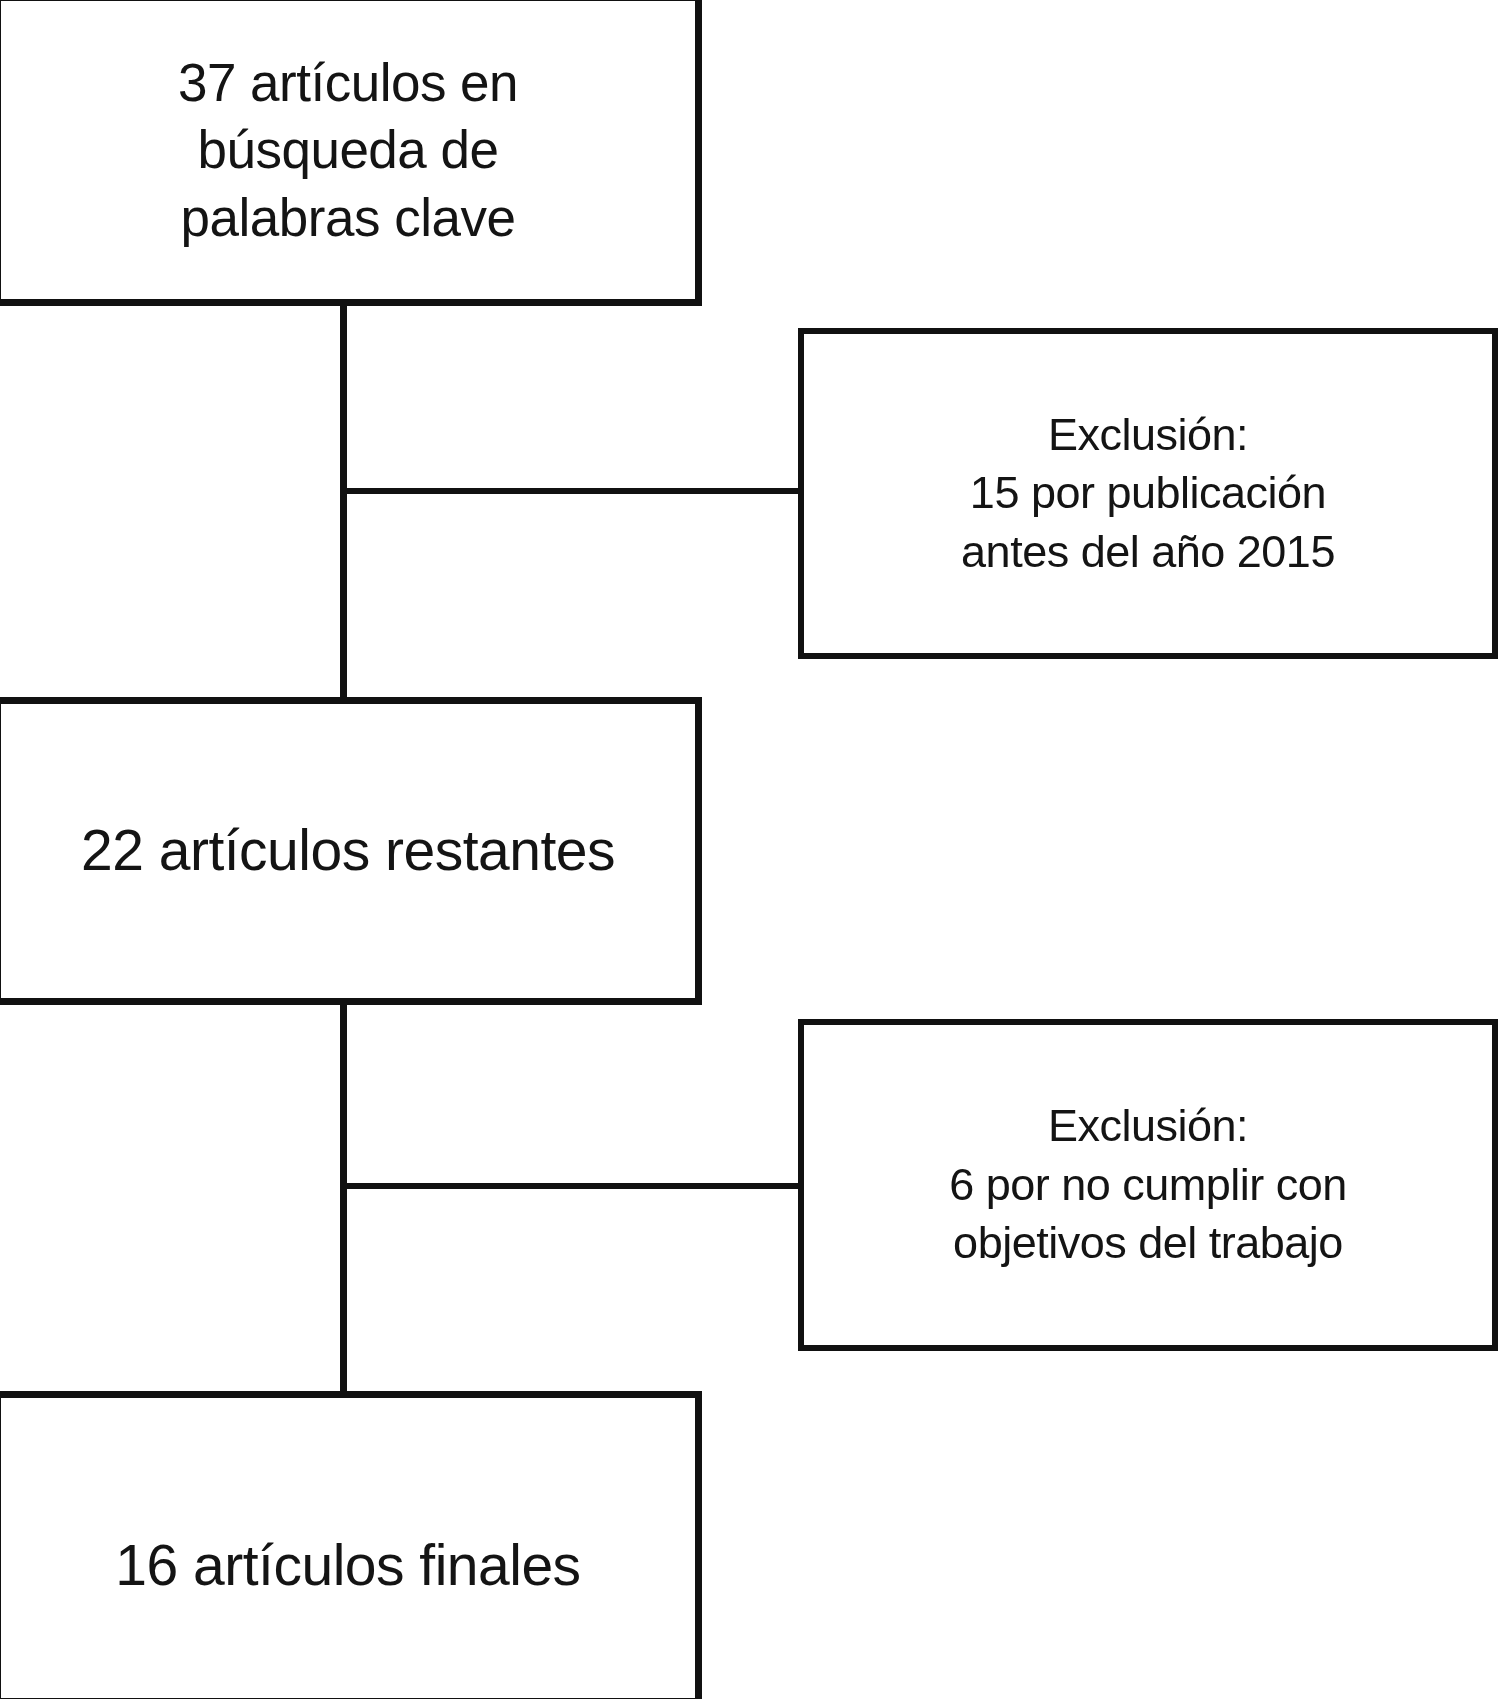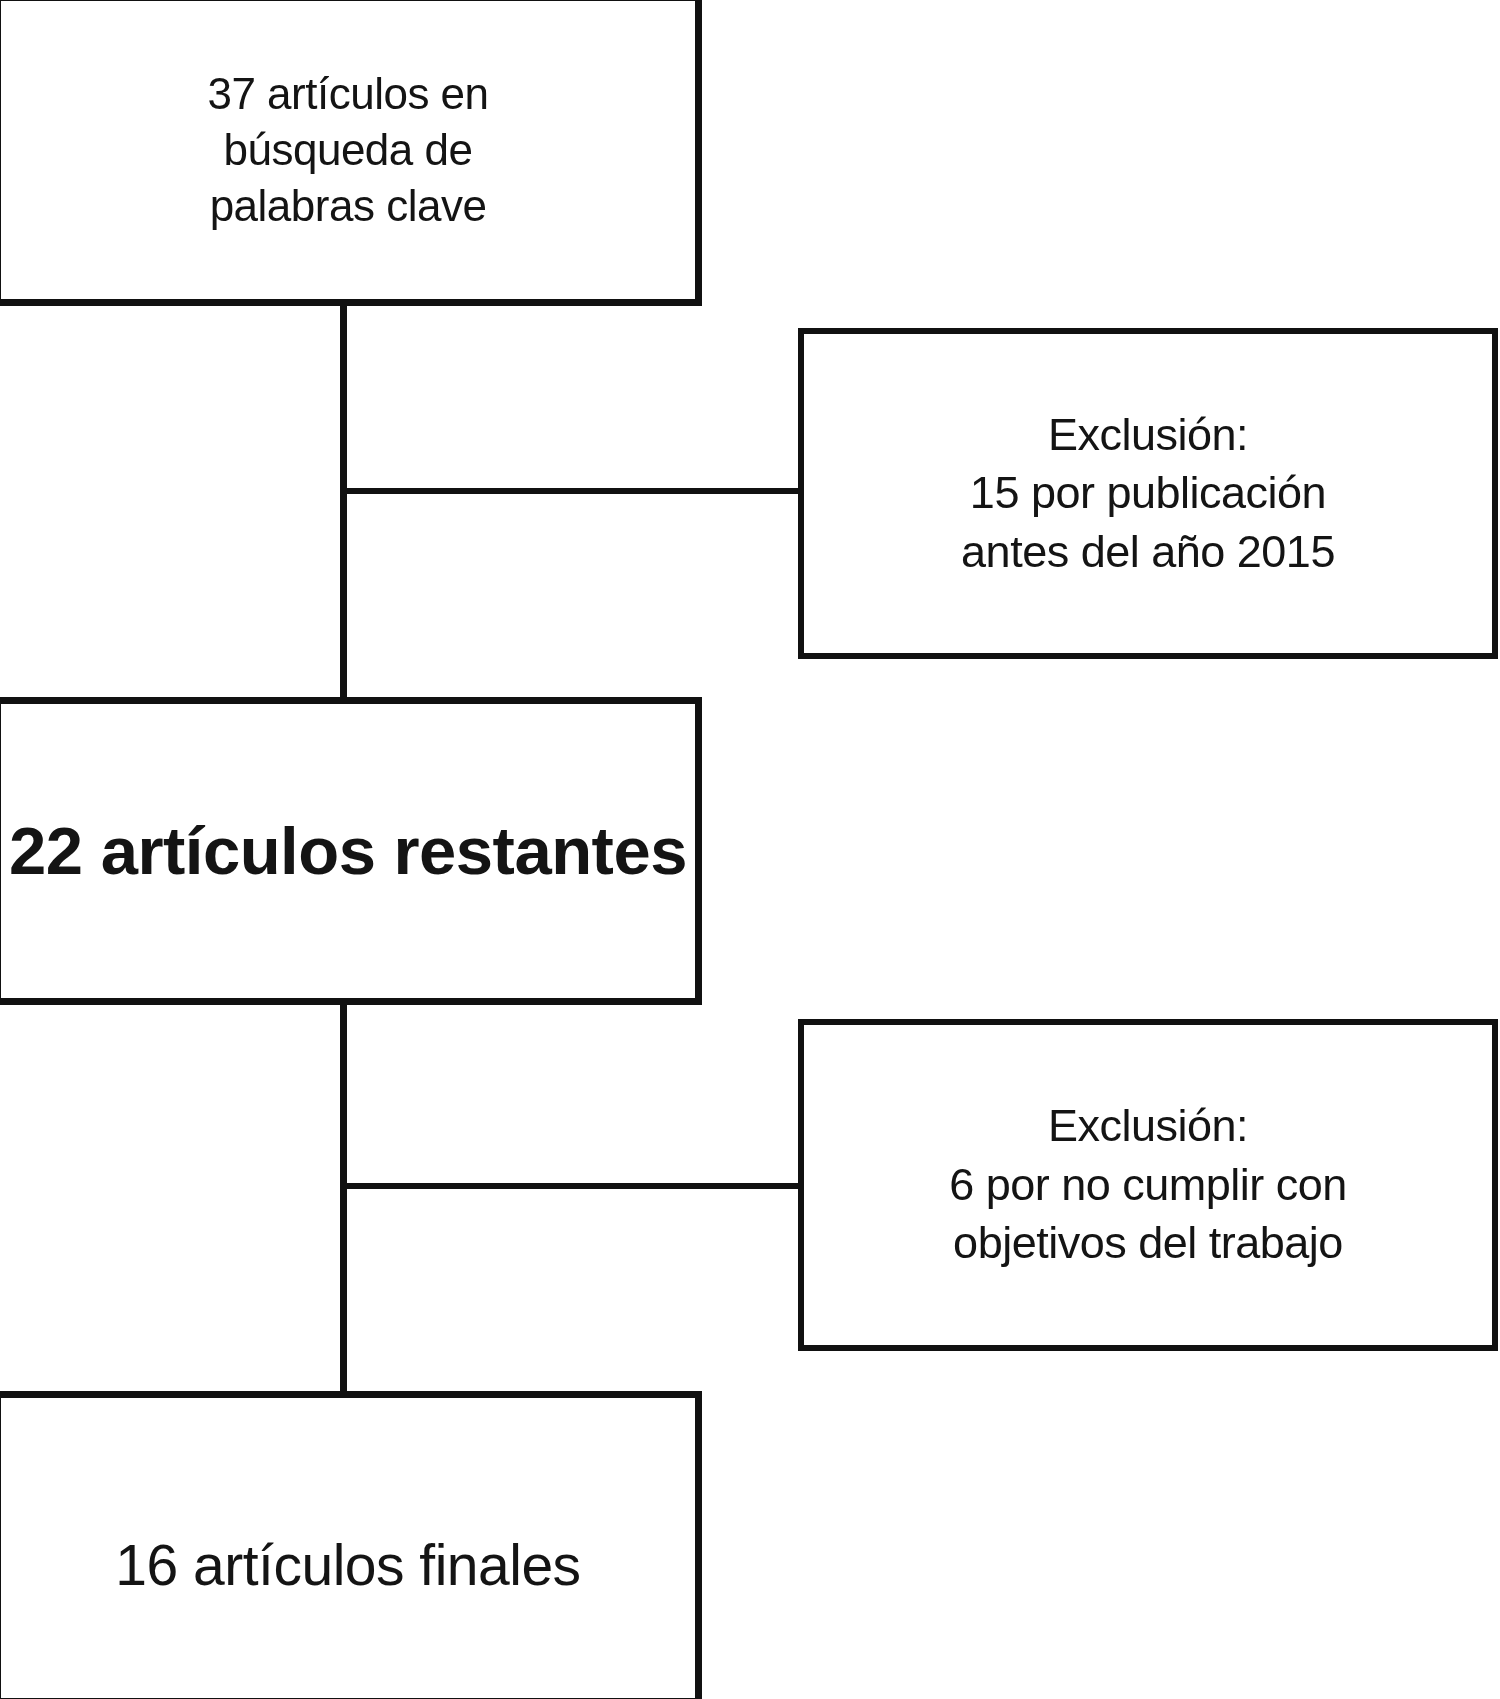--- a/index.html
+++ b/index.html
@@ -35,34 +35,33 @@
   }
 
   
   #box-search {
     left: -6px;
     top: -6px;
     width: 708px;
     height: 312px;
   }
   #box-search .node-text {
-    font-size: 44px;
+    font-size: 53px;
     line-height: 1.27;
   }
 
   #box-remaining {
     left: -6px;
     top: 697px;
     width: 708px;
     height: 308px;
   }
   #box-remaining .node-text {
-    font-size: 67px;
+    font-size: 57px;
     line-height: 1.25;
-    font-weight: bold;
   }
 
   #box-final {
     left: -6px;
     top: 1391px;
     width: 708px;
     height: 314px;
   }
   #box-final .node-text {
     font-size: 57px;

